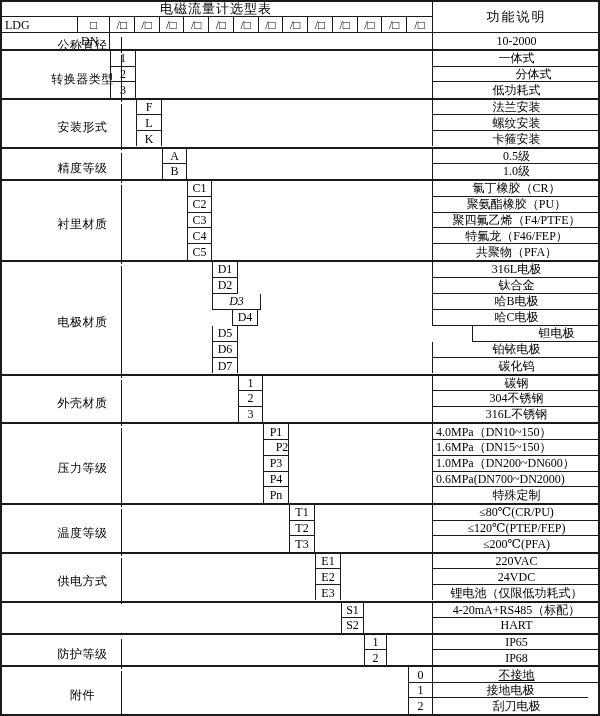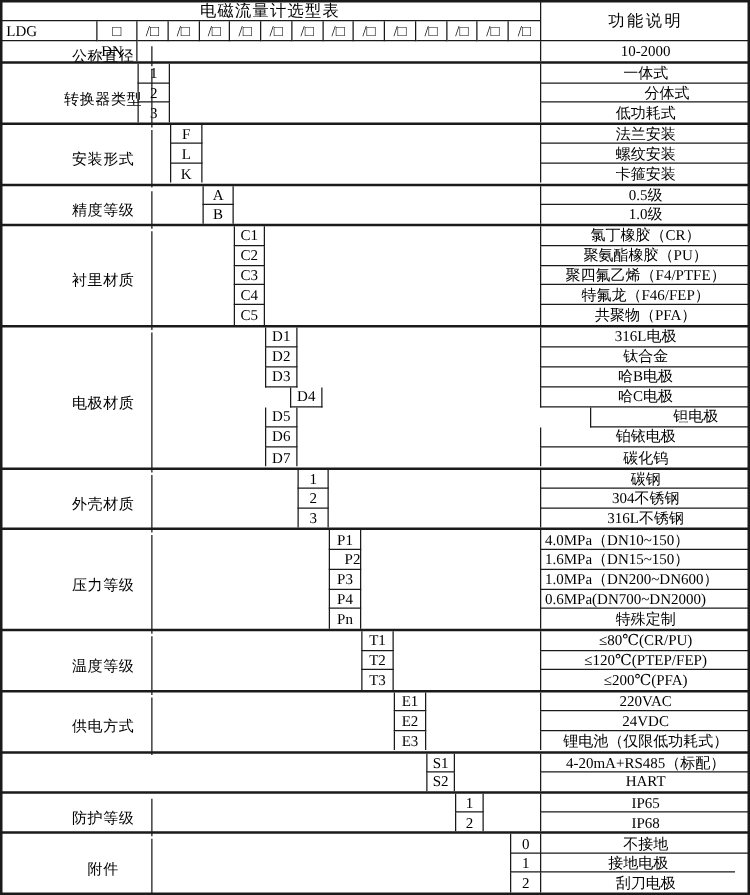--- a/index.html
+++ b/index.html
@@ -98,21 +98,21 @@
         <div class="c" style="left: 432px; width: 168px; top: 80%; height: 20%; border-left: 1px solid rgb(26, 26, 26);">共聚物（PFA）</div>
         <div class="c" style="left: 212px; width: 220px; top: 0px; height: 100%;"></div>
       </div>
       <div class="group" style="top: 260px; height: 113.5px; border-top: 2px solid rgb(26, 26, 26);">
         <div class="c label-cell">电极材质</div>
         <div class="c" style="left: 78px; width: 134px; top: 0px; height: 100%;"></div>
         <div class="c" style="left: 212px; width: 26px; top: 0%; height: 14.2857%; border-left: 1px solid rgb(26, 26, 26); border-right: 1px solid rgb(26, 26, 26); border-bottom: 1px solid rgb(26, 26, 26);">D1</div>
         <div class="c" style="left: 432px; width: 168px; top: 0%; height: 14.2857%; border-left: 1px solid rgb(26, 26, 26); border-bottom: 1px solid rgb(26, 26, 26);">316L电极</div>
         <div class="c" style="left: 212px; width: 26px; top: 14.2857%; height: 14.2857%; border-left: 1px solid rgb(26, 26, 26); border-right: 1px solid rgb(26, 26, 26); border-bottom: 1px solid rgb(26, 26, 26);">D2</div>
         <div class="c" style="left: 432px; width: 168px; top: 14.2857%; height: 14.2857%; border-left: 1px solid rgb(26, 26, 26); border-bottom: 1px solid rgb(26, 26, 26);">钛合金</div>
-        <div class="c" style="left: 212px; width: 26px; top: 28.5714%; height: 14.2857%; border-left: 1px solid rgb(26, 26, 26); border-right: 1px solid rgb(26, 26, 26); border-bottom: 1px solid rgb(26, 26, 26);">D3</div>
+        <div class="c" style="left: 212px; width: 49px; top: 28.5714%; height: 14.2857%; border-left: 1px solid rgb(26, 26, 26); border-right: 1px solid rgb(26, 26, 26); border-bottom: 1px solid rgb(26, 26, 26); font-style: italic;">D3</div>
         <div class="c" style="left: 432px; width: 168px; top: 28.5714%; height: 14.2857%; border-left: 1px solid rgb(26, 26, 26); border-bottom: 1px solid rgb(26, 26, 26);">哈B电极</div>
         <div class="c" style="left: 212px; width: 26px; top: 42.8571%; height: 14.2857%; border-left: 1px solid rgb(26, 26, 26); border-right: 1px solid rgb(26, 26, 26); border-bottom: 1px solid rgb(26, 26, 26); margin-left: 20px;">D4</div>
         <div class="c" style="left: 432px; width: 168px; top: 42.8571%; height: 14.2857%; border-left: 1px solid rgb(26, 26, 26); border-bottom: 1px solid rgb(26, 26, 26);">哈C电极</div>
         <div class="c" style="left: 212px; width: 26px; top: 57.1429%; height: 14.2857%; border-left: 1px solid rgb(26, 26, 26); border-right: 1px solid rgb(26, 26, 26); border-bottom: 1px solid rgb(26, 26, 26);">D5</div>
         <div class="c" style="left: 432px; width: 168px; top: 57.1429%; height: 14.2857%; border-left: 1px solid rgb(26, 26, 26); border-bottom: 1px solid rgb(26, 26, 26); margin-left: 40px;">钽电极</div>
         <div class="c" style="left: 212px; width: 26px; top: 71.4286%; height: 14.2857%; border-left: 1px solid rgb(26, 26, 26); border-right: 1px solid rgb(26, 26, 26); border-bottom: 1px solid rgb(26, 26, 26);">D6</div>
         <div class="c" style="left: 432px; width: 168px; top: 71.4286%; height: 14.2857%; border-left: 1px solid rgb(26, 26, 26); border-bottom: 1px solid rgb(26, 26, 26);">铂铱电极</div>
         <div class="c" style="left: 212px; width: 26px; top: 85.7143%; height: 14.2857%; border-left: 1px solid rgb(26, 26, 26); border-right: 1px solid rgb(26, 26, 26);">D7</div>
         <div class="c" style="left: 432px; width: 168px; top: 85.7143%; height: 14.2857%; border-left: 1px solid rgb(26, 26, 26);">碳化钨</div>
         <div class="c" style="left: 238px; width: 194px; top: 0px; height: 100%;"></div>
@@ -179,20 +179,20 @@
         <div class="c" style="left: 364px; width: 23px; top: 0%; height: 50%; border-left: 1px solid rgb(26, 26, 26); border-right: 1px solid rgb(26, 26, 26); border-bottom: 1px solid rgb(26, 26, 26);">1</div>
         <div class="c" style="left: 432px; width: 168px; top: 0%; height: 50%; border-left: 1px solid rgb(26, 26, 26); border-bottom: 1px solid rgb(26, 26, 26);">IP65</div>
         <div class="c" style="left: 364px; width: 23px; top: 50%; height: 50%; border-left: 1px solid rgb(26, 26, 26); border-right: 1px solid rgb(26, 26, 26);">2</div>
         <div class="c" style="left: 432px; width: 168px; top: 50%; height: 50%; border-left: 1px solid rgb(26, 26, 26);">IP68</div>
         <div class="c" style="left: 387px; width: 45px; top: 0px; height: 100%;"></div>
       </div>
       <div class="group" style="top: 665.357px; height: 48.6429px; border-top: 2px solid rgb(26, 26, 26);">
         <div class="c label-cell">附件</div>
         <div class="c" style="left: 78px; width: 330px; top: 0px; height: 100%;"></div>
         <div class="c" style="left: 408px; width: 24px; top: 0%; height: 33.3333%; border-left: 1px solid rgb(26, 26, 26); border-bottom: 1px solid rgb(26, 26, 26);">0</div>
-        <div class="c" style="left: 432px; width: 168px; top: 0%; height: 33.3333%; border-left: 1px solid rgb(26, 26, 26); border-bottom: 1px solid rgb(26, 26, 26);">不接地</div>
+        <div class="c" style="left: 432px; width: 168px; top: 0%; height: 33.3333%; border-left: 1px solid rgb(26, 26, 26); border-bottom: 1px solid rgb(26, 26, 26); text-decoration: underline;">不接地</div>
         <div class="c" style="left: 408px; width: 24px; top: 33.3333%; height: 33.3333%; border-left: 1px solid rgb(26, 26, 26); border-bottom: 1px solid rgb(26, 26, 26);">1</div>
         <div class="c" style="left: 432px; width: 156px; top: 33.3333%; height: 33.3333%; border-left: 1px solid rgb(26, 26, 26); border-bottom: 1px solid rgb(26, 26, 26); text-align: center;">接地电极</div>
         <div class="c" style="left: 408px; width: 24px; top: 66.6667%; height: 33.3333%; border-left: 1px solid rgb(26, 26, 26);">2</div>
         <div class="c" style="left: 432px; width: 168px; top: 66.6667%; height: 33.3333%; border-left: 1px solid rgb(26, 26, 26);">刮刀电极</div>
       </div>
     </div>
 </div>
 
 </body></html>

